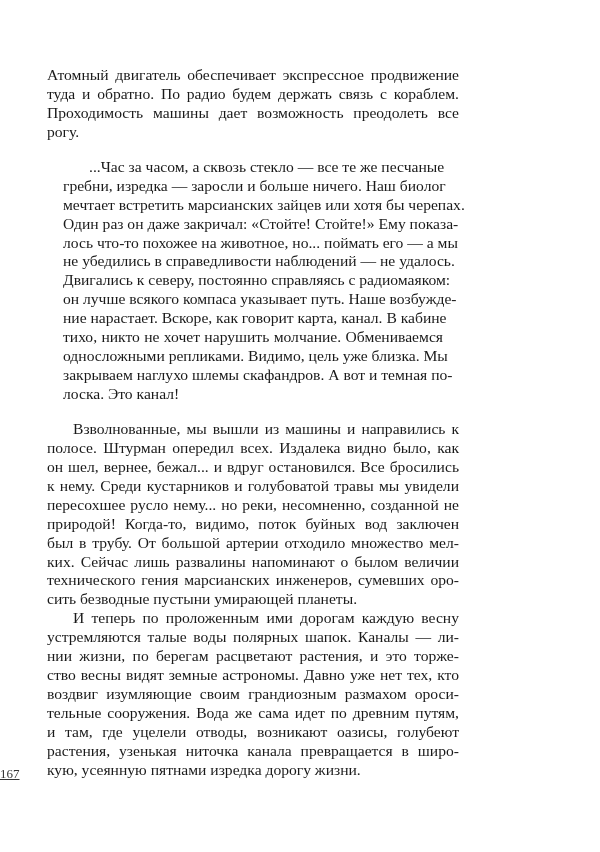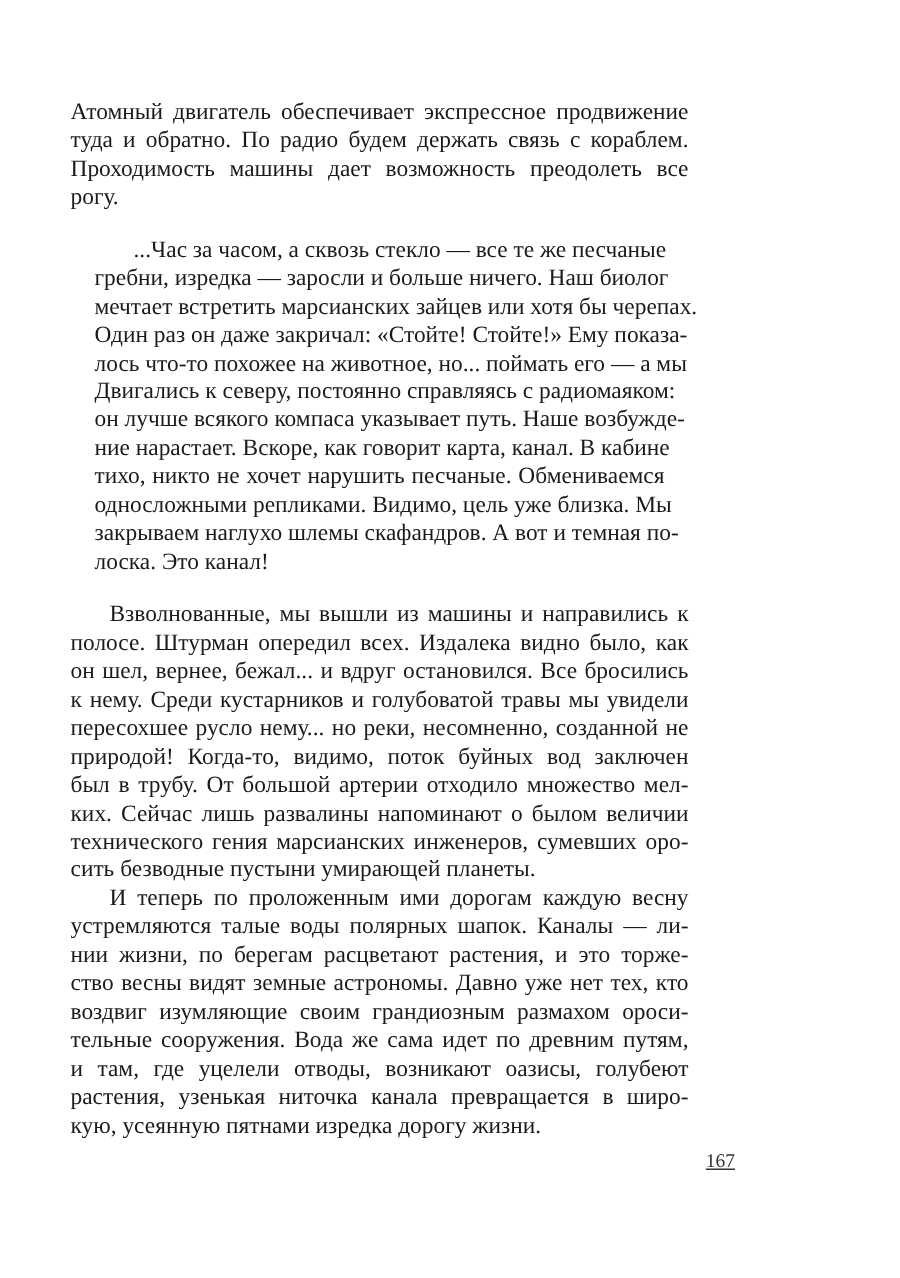--- a/index.html
+++ b/index.html
@@ -34,21 +34,21 @@
       text-align-last: left;
     }
     .line.indent {
       padding-left: 26px;
     }
     .page-number {
       position: absolute;
       left: 0;
       width: 490px;
       top: 766px;
-      text-align: right;
+      text-align: left;
       font-size: 13px;
       color: #333;
       text-decoration: underline;
     }
   </style>
 </head>
 <body>
 
 <div class="page-text">
 
@@ -58,24 +58,25 @@
     <span class="line">Проходимость машины дает возможность преодолеть все</span>
     <span class="line last">рогу.</span>
   </p>
 
   <p style="margin:16px">
     <span class="line indent">...Час за часом, а сквозь стекло — все те же песчаные</span>
     <span class="line">гребни, изредка — заросли и больше ничего. Наш биолог</span>
     <span class="line">мечтает встретить марсианских зайцев или хотя бы черепах.</span>
     <span class="line">Один раз он даже закричал: «Стойте! Стойте!» Ему показа-</span>
     <span class="line">лось что-то похожее на животное, но... поймать его — а мы</span>
+    <span class="line">не убедились в справедливости наблюдений — не удалось.</span>
     <span class="line">Двигались к северу, постоянно справляясь с радиомаяком:</span>
     <span class="line">он лучше всякого компаса указывает путь. Наше возбужде-</span>
     <span class="line">ние нарастает. Вскоре, как говорит карта, канал. В кабине</span>
-    <span class="line">тихо, никто не хочет нарушить песчаные. Обмениваемся</span>
+    <span class="line">тихо, никто не хочет нарушить молчание. Обмениваемся</span>
     <span class="line">односложными репликами. Видимо, цель уже близка. Мы</span>
     <span class="line">закрываем наглухо шлемы скафандров. А вот и темная по-</span>
     <span class="line last">лоска. Это канал!</span>
   </p>
 
   <p style="margin:0">
     <span class="line indent">Взволнованные, мы вышли из машины и направились к</span>
     <span class="line">полосе. Штурман опередил всех. Издалека видно было, как</span>
     <span class="line">он шел, вернее, бежал... и вдруг остановился. Все бросились</span>
     <span class="line">к нему. Среди кустарников и голубоватой травы мы увидели</span>

